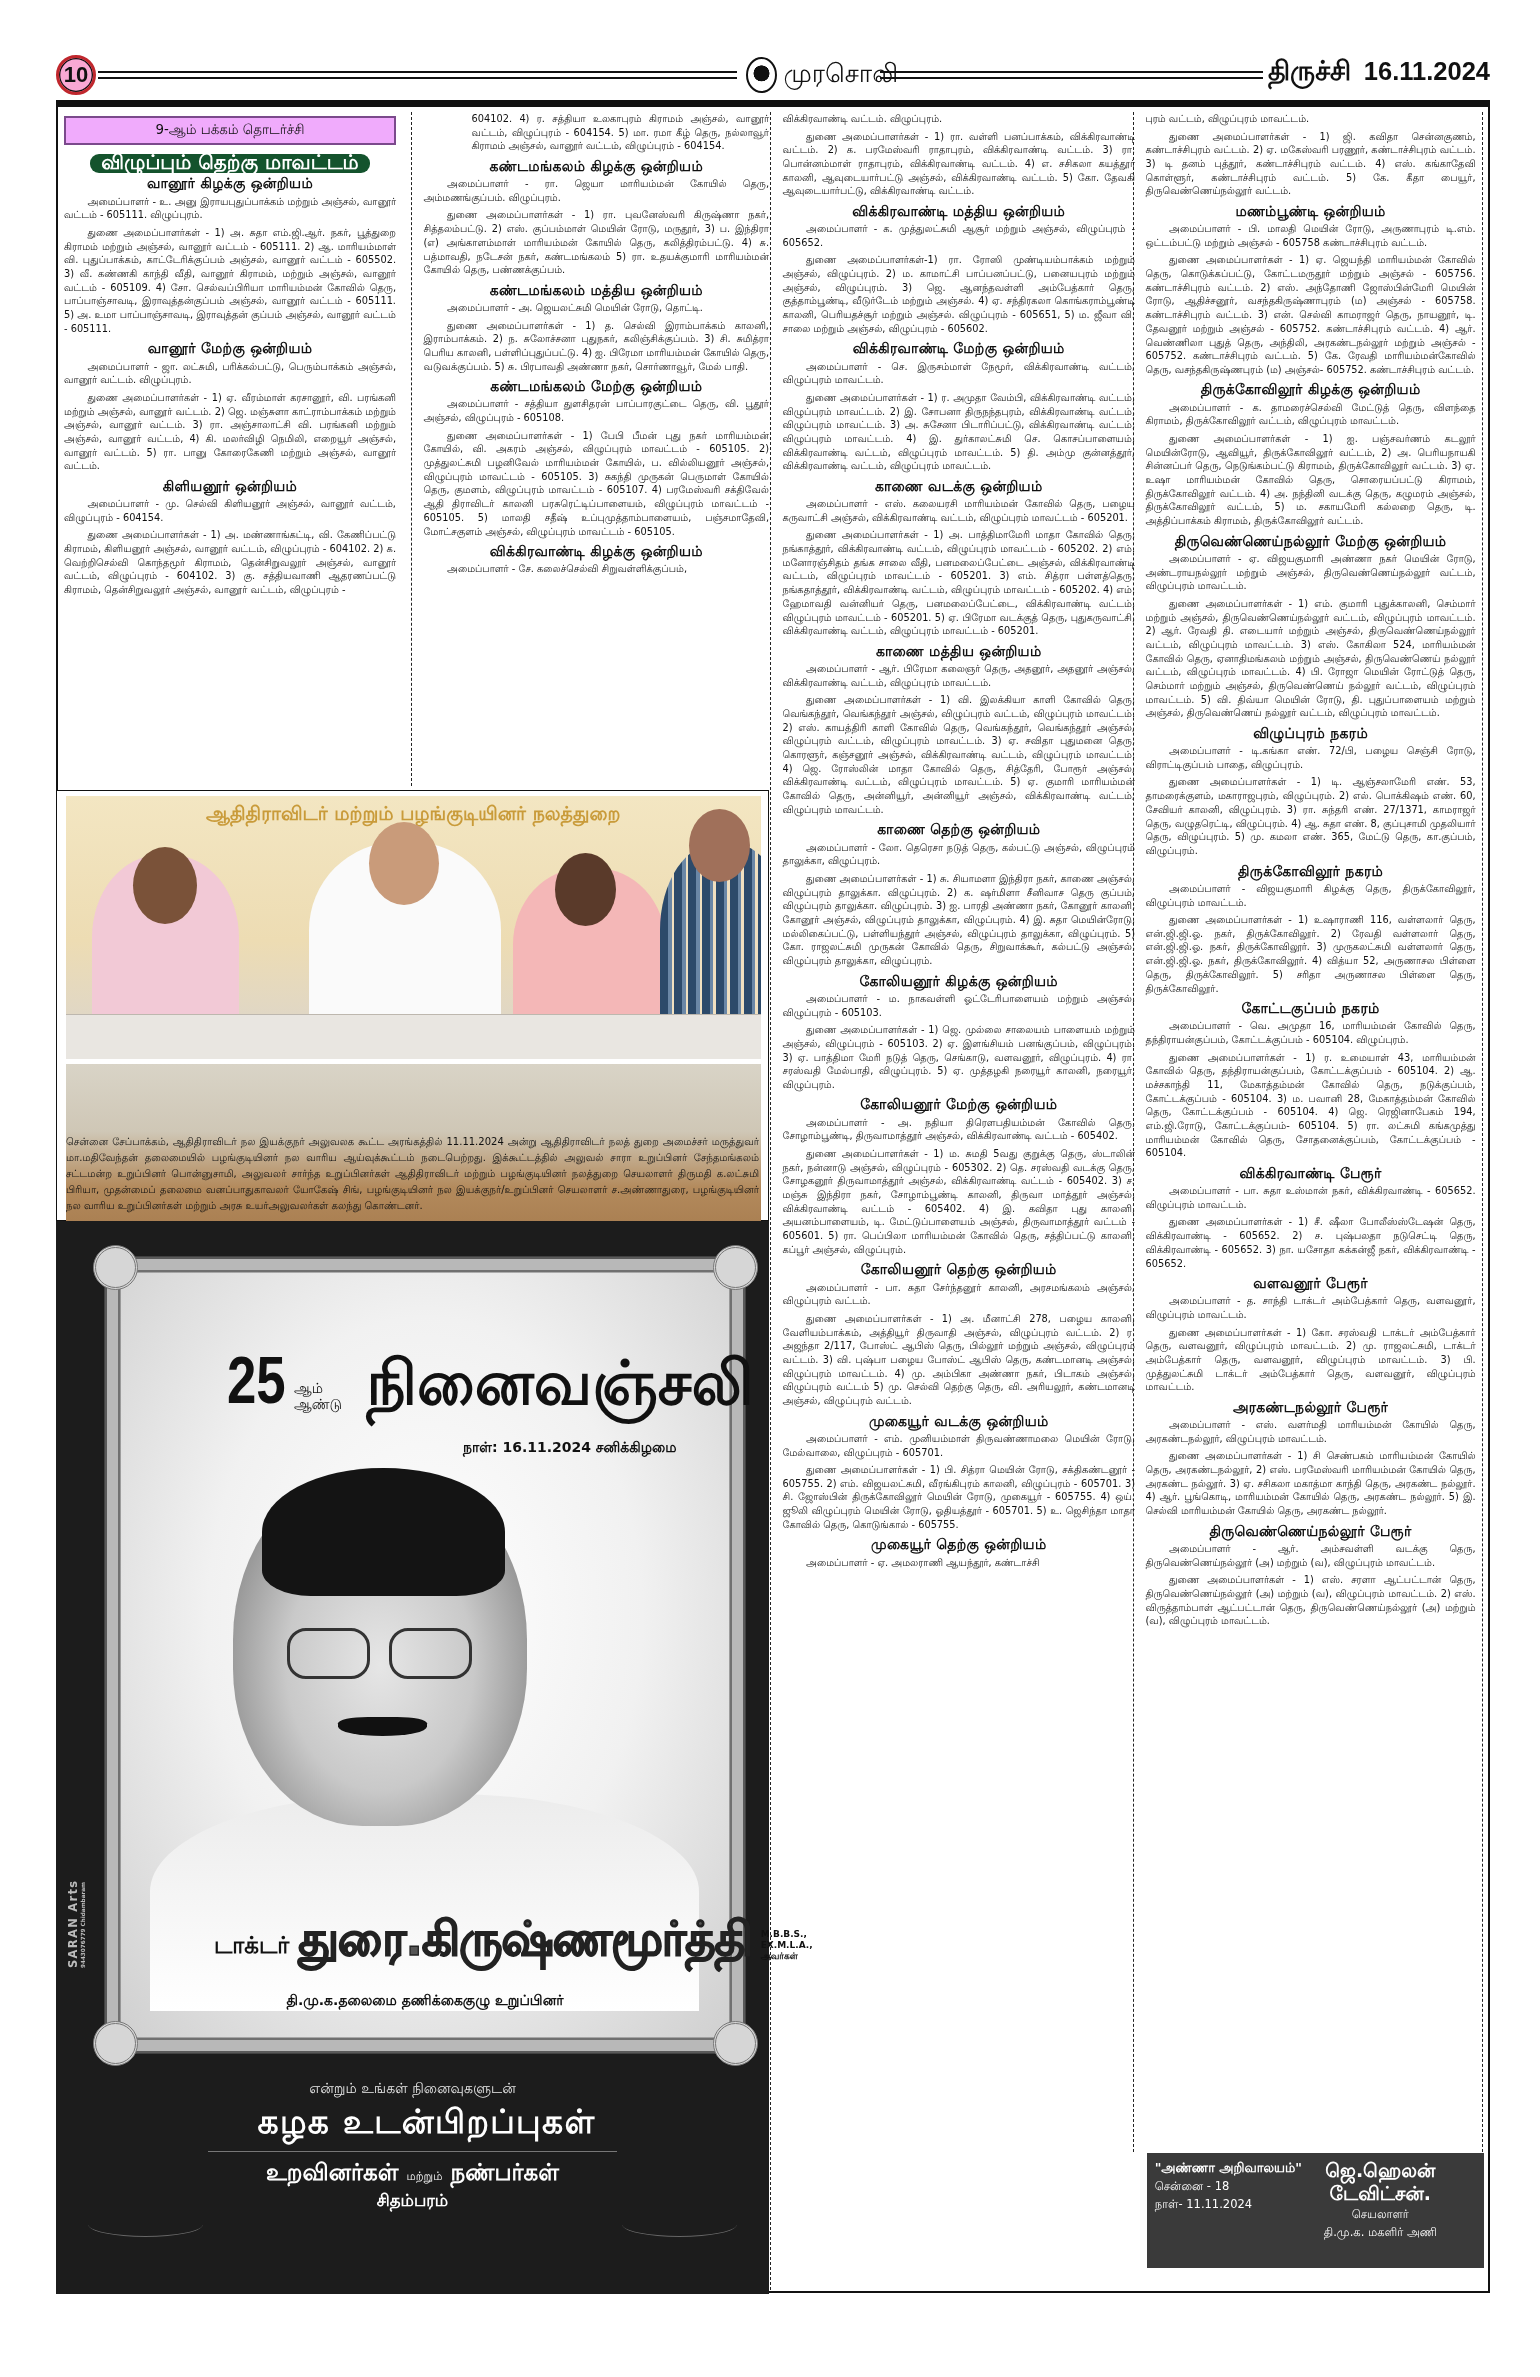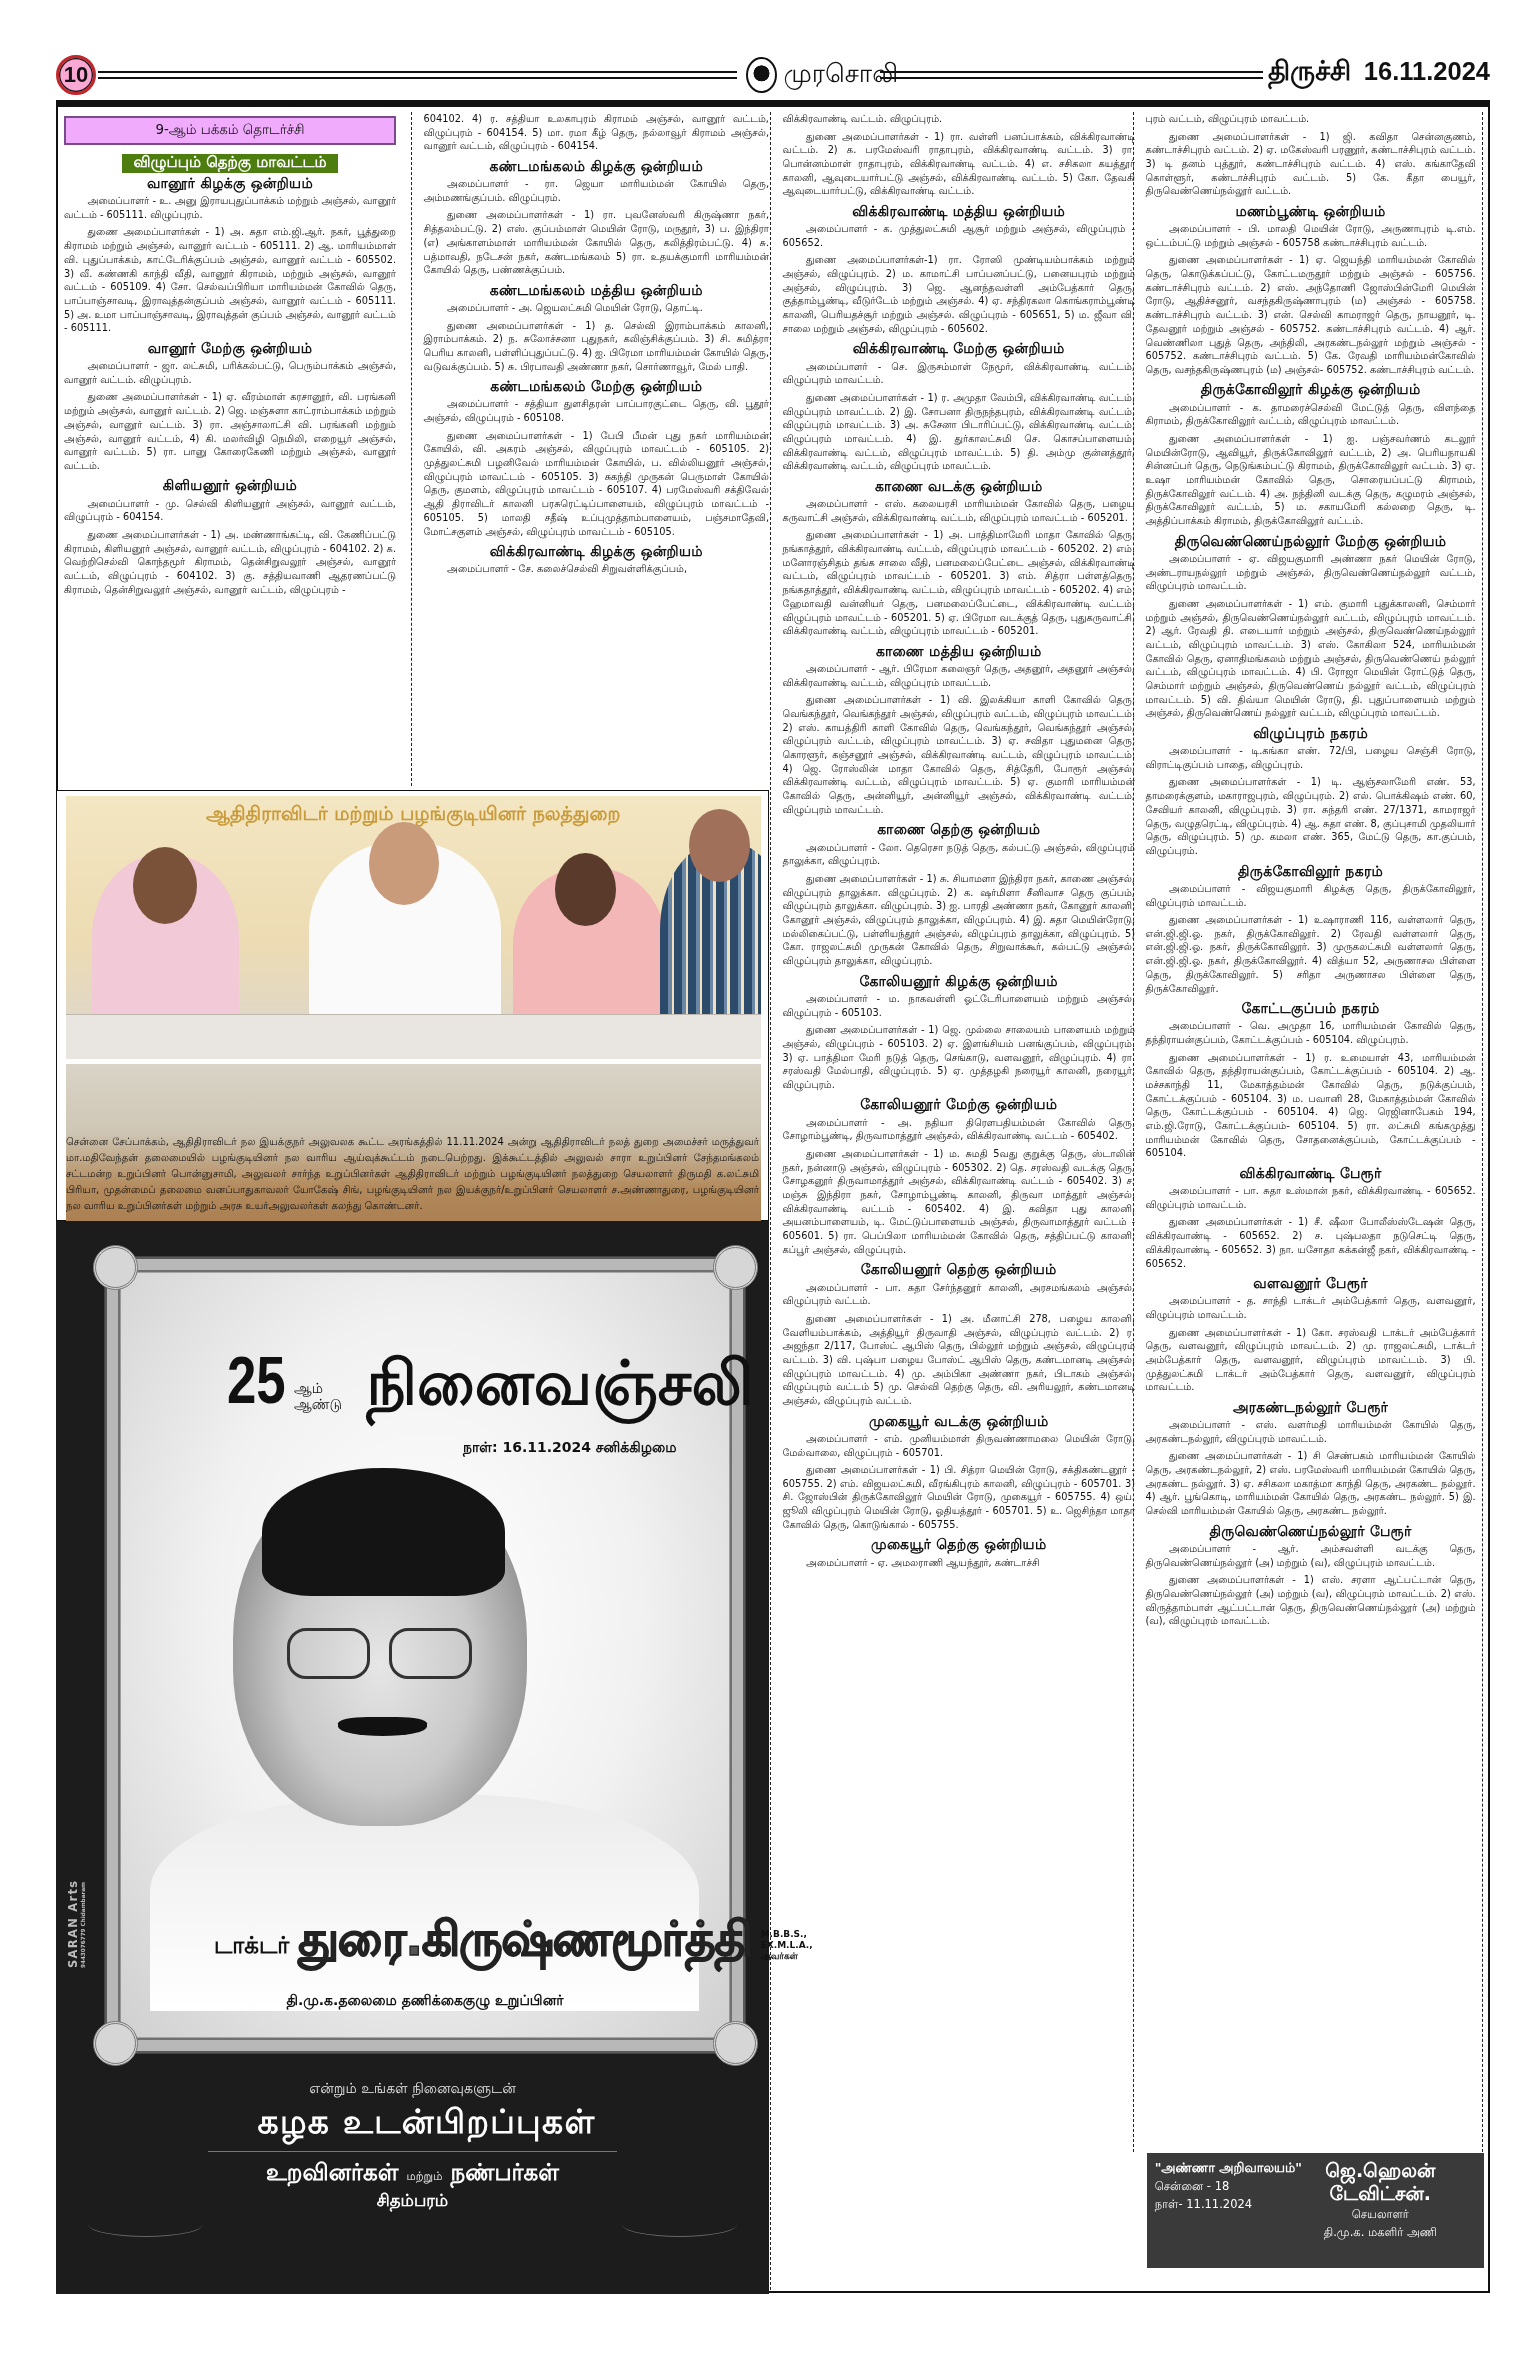--- a/index.html
+++ b/index.html
@@ -29,21 +29,21 @@
   .col { position: absolute; font-size: 9.8px; line-height: 13.7px; text-align: justify; }
   .col p { text-indent: 2.4em; margin-bottom: 3.8px; }
   .col h3 { text-align: center; font-size: 14px; line-height: 19px; font-weight: bold; margin: 1.3px 0 1.3px; letter-spacing: 0.3px; }
   .dash-left { border-left: 1.9px dashed #222; padding-left: 11.5px; }
 
   .cont-box {
     margin: 3.8px 0 9px; height: 29px; border: 2.6px solid #7b4a8c; background: #f0abfc;
     display: flex; align-items: center; justify-content: center; font-size: 13.4px;
   }
   .district-banner { text-align: center; margin: 6.4px 0 0; }
-  .district-banner span { background: #4d7c0f; color: #fff; font-weight: bold; font-size: 15px; padding: 2.6px 11.5px; display: inline-block; }
+  .district-banner span { background: #14532d; color: #fff; font-weight: bold; font-size: 20px; padding: 2.6px 11.5px; display: inline-block; border-radius: 9px; }
 
   
   .photo-block { position: absolute; left: 56px; top: 790px; width: 713px; height: 431px; border: 1.9px solid #111; background: #fff; }
   .photo { position: absolute; left: 9px; width: 695px; overflow: hidden; }
   .photo.top { top: 5.1px; height: 263px; background: linear-gradient(180deg, #f3e6c2 0%, #eddcb3 55%, #d9d4cf 100%); }
   .photo.bottom { top: 273px; height: 225px; }
   .photo-banner { position: absolute; left: 140px; top: 6.4px; font-size: 19px; color: #c99b3a; font-weight: bold; }
   .person { position: absolute; bottom: 25.5px; border-radius: 46% 46% 10% 10%; }
   .head { position: absolute; border-radius: 50%; background: #7a5239; }
   .table-top { position: absolute; left: 0; bottom: 0; width: 100%; height: 45px; background: #e9e6e1; border-top: 1.3px solid #bdb7ae; }
@@ -122,21 +122,21 @@
       <p>அமைப்பாளர் - ஜா. லட்சுமி, பரிக்கல்பட்டு, பெரும்பாக்கம் அஞ்சல், வானூர் வட்டம். விழுப்புரம்.</p>
       <p>துணை அமைப்பாளர்கள் - 1) ஏ. வீரம்மாள் கரசானூர், வி. பரங்கனி மற்றும் அஞ்சல், வானூர் வட்டம். 2) ஜெ. மஞ்சுளா காட்ராம்பாக்கம் மற்றும் அஞ்சல், வானூர் வட்டம். 3) ரா. அஞ்சாலாட்சி வி. பரங்கனி மற்றும் அஞ்சல், வானூர் வட்டம், 4) கி. மலர்விழி நெமிலி, எறையூர் அஞ்சல், வானூர் வட்டம். 5) ரா. பானு கோரைகேணி மற்றும் அஞ்சல், வானூர் வட்டம்.</p>
       <h3>கிளியனூர் ஒன்றியம்</h3>
       <p>அமைப்பாளர் - மு. செல்வி கிளியனூர் அஞ்சல், வானூர் வட்டம், விழுப்புரம் - 604154.</p>
       <p>துணை அமைப்பாளர்கள் - 1) அ. மண்ணாங்கட்டி, வி. கேணிப்பட்டு கிராமம், கிளியனூர் அஞ்சல், வானூர் வட்டம், விழுப்புரம் - 604102. 2) க. வெற்றிசெல்வி கொந்தமூர் கிராமம், தென்சிறுவலூர் அஞ்சல், வானூர் வட்டம், விழுப்புரம் - 604102. 3) கு. சத்தியவாணி ஆதரணப்பட்டு கிராமம், தென்சிறுவலூர் அஞ்சல், வானூர் வட்டம், விழுப்புரம் -</p>
     </div>
 </div>
 
 <div class="col dash-left" style="left:411px; top:112px; width:358px; height:674px;">
   <div>
-      <p style="text-indent: 0px;">604102. 4) ர. சத்தியா உலகாபுரம் கிராமம் அஞ்சல், வானூர் வட்டம், விழுப்புரம் - 604154. 5) மா. ரமா கீழ் தெரு, நல்லாவூர் கிராமம் அஞ்சல், வானூர் வட்டம், விழுப்புரம் - 604154.</p>
+      <p style="text-indent: 0px; margin-left: 48px;">604102. 4) ர. சத்தியா உலகாபுரம் கிராமம் அஞ்சல், வானூர் வட்டம், விழுப்புரம் - 604154. 5) மா. ரமா கீழ் தெரு, நல்லாவூர் கிராமம் அஞ்சல், வானூர் வட்டம், விழுப்புரம் - 604154.</p>
       <h3>கண்டமங்கலம் கிழக்கு ஒன்றியம்</h3>
       <p>அமைப்பாளர் - ரா. ஜெயா மாரியம்மன் கோயில் தெரு, அம்மணங்குப்பம். விழுப்புரம்.</p>
       <p>துணை அமைப்பாளர்கள் - 1) ரா. புவனேஸ்வரி கிருஷ்ணா நகர், சித்தலம்பட்டு. 2) எஸ். குப்பம்மாள் மெயின் ரோடு, மருதூர், 3) ப. இந்திரா (எ) அங்காளம்மாள் மாரியம்மன் கோயில் தெரு, கலித்திரம்பட்டு. 4) சு. பத்மாவதி, நடேசன் நகர், கண்டமங்கலம் 5) ரா. உதயக்குமாரி மாரியம்மன் கோயில் தெரு, பண்ணக்குப்பம்.</p>
       <h3>கண்டமங்கலம் மத்திய ஒன்றியம்</h3>
       <p>அமைப்பாளர் - அ. ஜெயலட்சுமி மெயின் ரோடு, தொட்டி.</p>
       <p>துணை அமைப்பாளர்கள் - 1) த. செல்வி இராம்பாக்கம் காலனி, இராம்பாக்கம். 2) ந. சுலோச்சனா புதுநகர், கலிஞ்சிக்குப்பம். 3) சி. சுமித்ரா பெரிய காலனி, பள்ளிப்புதுப்பட்டு. 4) ஐ. பிரேமா மாரியம்மன் கோயில் தெரு, வடுவக்குப்பம். 5) சு. பிரபாவதி அண்ணா நகர், சொர்ணாவூர், மேல் பாதி.</p>
       <h3>கண்டமங்கலம் மேற்கு ஒன்றியம்</h3>
       <p>அமைப்பாளர் - சத்தியா துளசிதரன் பாப்பாரகுட்டை தெரு, வி. பூதூர் அஞ்சல், விழுப்புரம் - 605108.</p>
       <p>துணை அமைப்பாளர்கள் - 1) பேபி பீமன் புது நகர் மாரியம்மன் கோயில், வி. அகரம் அஞ்சல், விழுப்புரம் மாவட்டம் - 605105. 2) முத்துலட்சுமி பழனிவேல் மாரியம்மன் கோயில், ப. வில்லியனூர் அஞ்சல், விழுப்புரம் மாவட்டம் - 605105. 3) சுகந்தி முருகன் பெருமாள் கோயில் தெரு, குமளம், விழுப்புரம் மாவட்டம் - 605107. 4) பரமேஸ்வரி சக்திவேல் ஆதி திராவிடர் காலனி பரசுரெட்டிப்பாளையம், விழுப்புரம் மாவட்டம் - 605105. 5) மாலதி சதீஷ் உப்புமுத்தாம்பாளையம், பஞ்சமாதேவி, மோட்சகுளம் அஞ்சல், விழுப்புரம் மாவட்டம் - 605105.</p>
       <h3>விக்கிரவாண்டி கிழக்கு ஒன்றியம்</h3>

